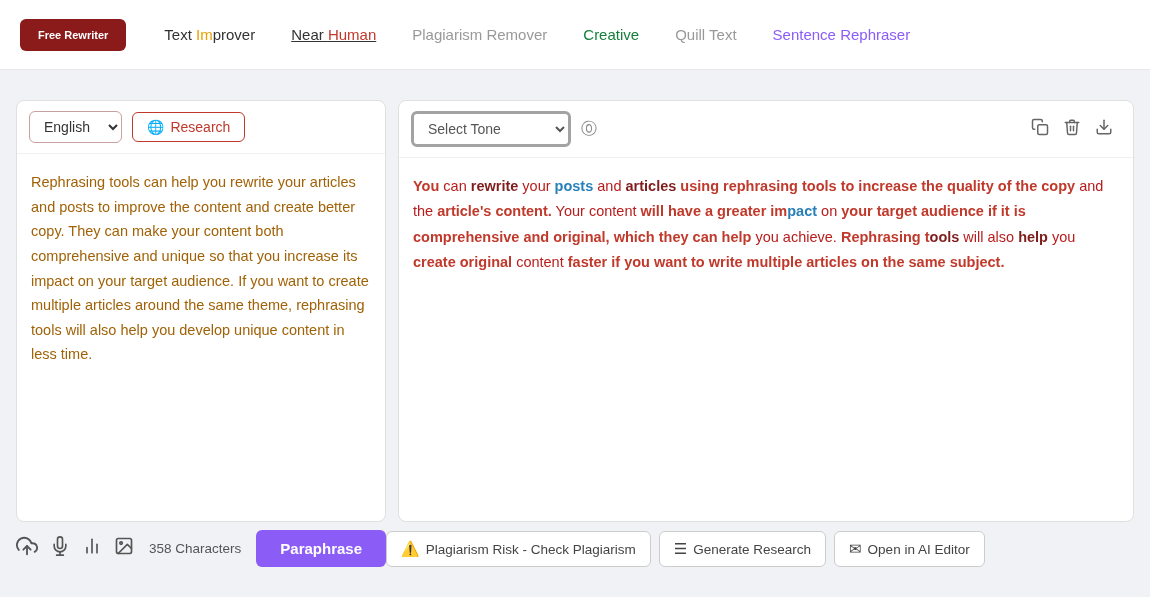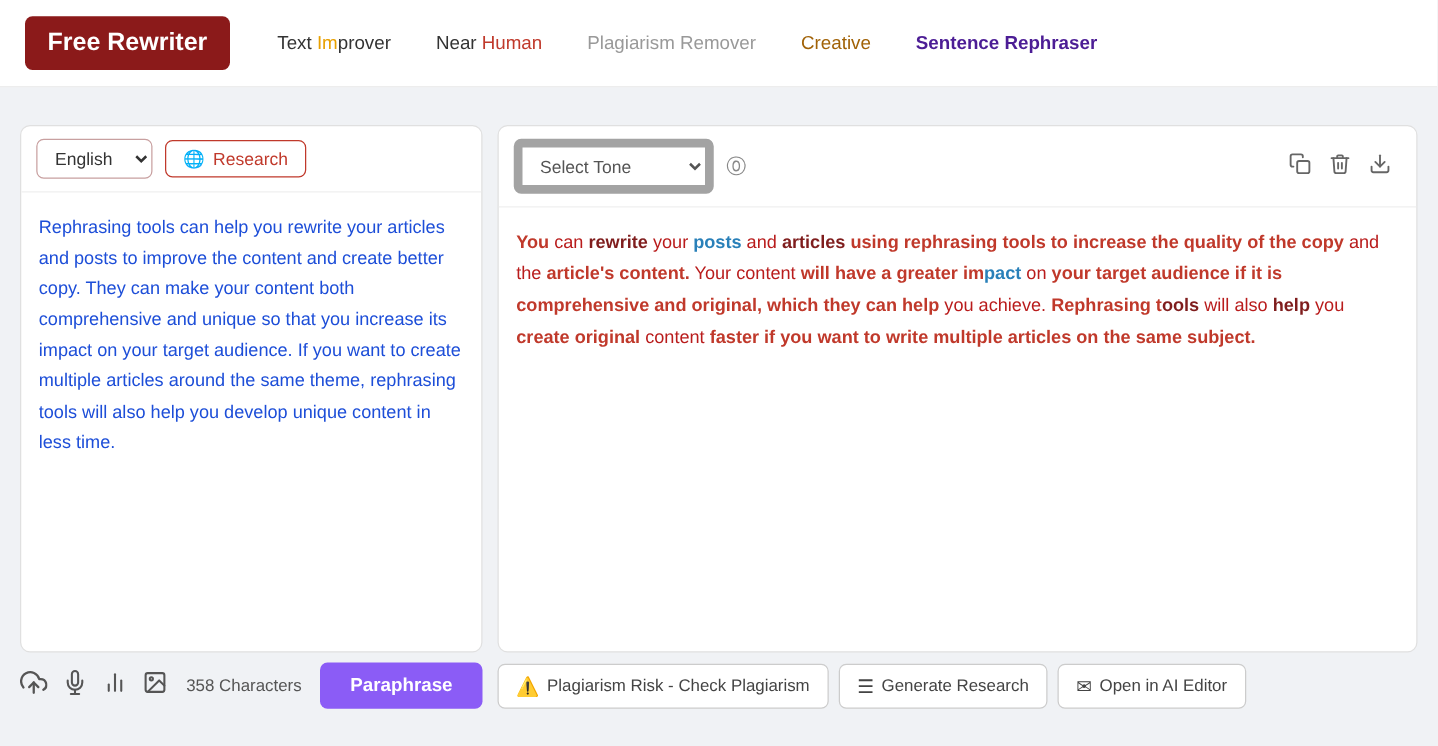--- a/index.html
+++ b/index.html
@@ -20,21 +20,21 @@
       height: 70px;
       gap: 10px;
       border-bottom: 1px solid #e8e8e8;
     }
     .free-rewriter-btn {
       background: #8b1a1a;
       color: #fff;
       border: none;
       border-radius: 6px;
       padding: 10px 18px;
-      font-size: 20px;
+      font-size: 11px;
       font-weight: 600;
       cursor: pointer;
       white-space: nowrap;
     }
     .nav-items {
       display: flex;
       align-items: center;
       gap: 0;
       margin-left: 10px;
     }
@@ -42,27 +42,27 @@
       padding: 8px 18px;
       font-size: 15px;
       cursor: pointer;
       color: #555;
       white-space: nowrap;
       border: none;
       background: none;
     }
     .nav-item.text-improver { color: #333; }
     .nav-item.text-improver span.im { color: #e8a000; }
-    .nav-item.near-human { color: #333; }
+    .nav-item.near-human { color: #333; text-decoration: underline; }
     .nav-item.near-human span.human { color: #c0392b; }
     .nav-item.plagiarism { color: #999; }
-    .nav-item.creative { color: #a16207; }
+    .nav-item.creative { color: #15803d; }
     .nav-item.academic { color: #999; }
     .nav-item.quill { color: #999; }
-    .nav-item.sentence { color: #4c1d95; font-weight: bold; }
+    .nav-item.sentence { color: #8b5cf6; }
 
     
     .main-area {
       display: flex;
       flex-direction: column;
       padding: 30px 16px;
       gap: 0;
       background: #f0f2f5;
       height: calc(597px - 70px);
     }
@@ -103,21 +103,21 @@
       background: #fff;
       border-radius: 6px;
       padding: 6px 14px;
       font-size: 14px;
       font-weight: 500;
       cursor: pointer;
     }
     .left-panel-text {
       padding: 16px 14px;
       font-size: 14.5px;
-      color: #1d4ed8;
+      color: #a16207;
       line-height: 1.7;
       flex: 1;
     }
     .footer-icons {
       display: flex;
       align-items: center;
       gap: 12px;
       color: #666;
       font-size: 18px;
     }
@@ -147,21 +147,21 @@
       overflow: hidden;
     }
     .right-panel-toolbar {
       display: flex;
       align-items: center;
       padding: 10px 12px;
       gap: 10px;
       border-bottom: 1px solid #f0f0f0;
     }
     .tone-select {
-      border: 7px solid #a3a3a3;
+      border: 3px solid #a3a3a3;
       border-radius: 6px;
       padding: 6px 10px;
       font-size: 14px;
       color: #555;
       background: #fff;
       cursor: pointer;
       min-width: 160px;
       appearance: auto;
     }
     .help-icon {
@@ -222,23 +222,22 @@
       gap: 0;
     }
     .panels-row-wrapper {
       display: flex;
       gap: 12px;
       flex: 1;
       min-height: 0;
     }
     .bottom-combined-row {
       display: flex;
-      gap: 12px;
       padding-top: 8px;
-      align-items: center;
+      align-items: flex-end;
     }
     .bottom-left-section {
       flex: 0 0 370px;
       display: flex;
       align-items: center;
       justify-content: space-between;
     }
     .bottom-right-section {
       flex: 1;
       display: flex;
@@ -253,20 +252,21 @@
   <button class="free-rewriter-btn">Free Rewriter</button>
   <div class="nav-items">
     <button class="nav-item text-improver">
       <span>Text </span><span class="im">Im</span><span>prover</span>
     </button>
     <button class="nav-item near-human">
       <span>Near </span><span class="human">Human</span>
     </button>
     <button class="nav-item plagiarism">Plagiarism Remover</button>
     <button class="nav-item creative">Creative</button>
+    <button class="nav-item quill">Quill Text</button>
     <button class="nav-item sentence">Sentence Rephraser</button>
   </div>
 </div>
 
 <div class="main-area">
   <div class="panels-and-bottom">
     <div class="panels-row-wrapper">
 
       <div class="left-panel">
         <div class="left-panel-toolbar">

